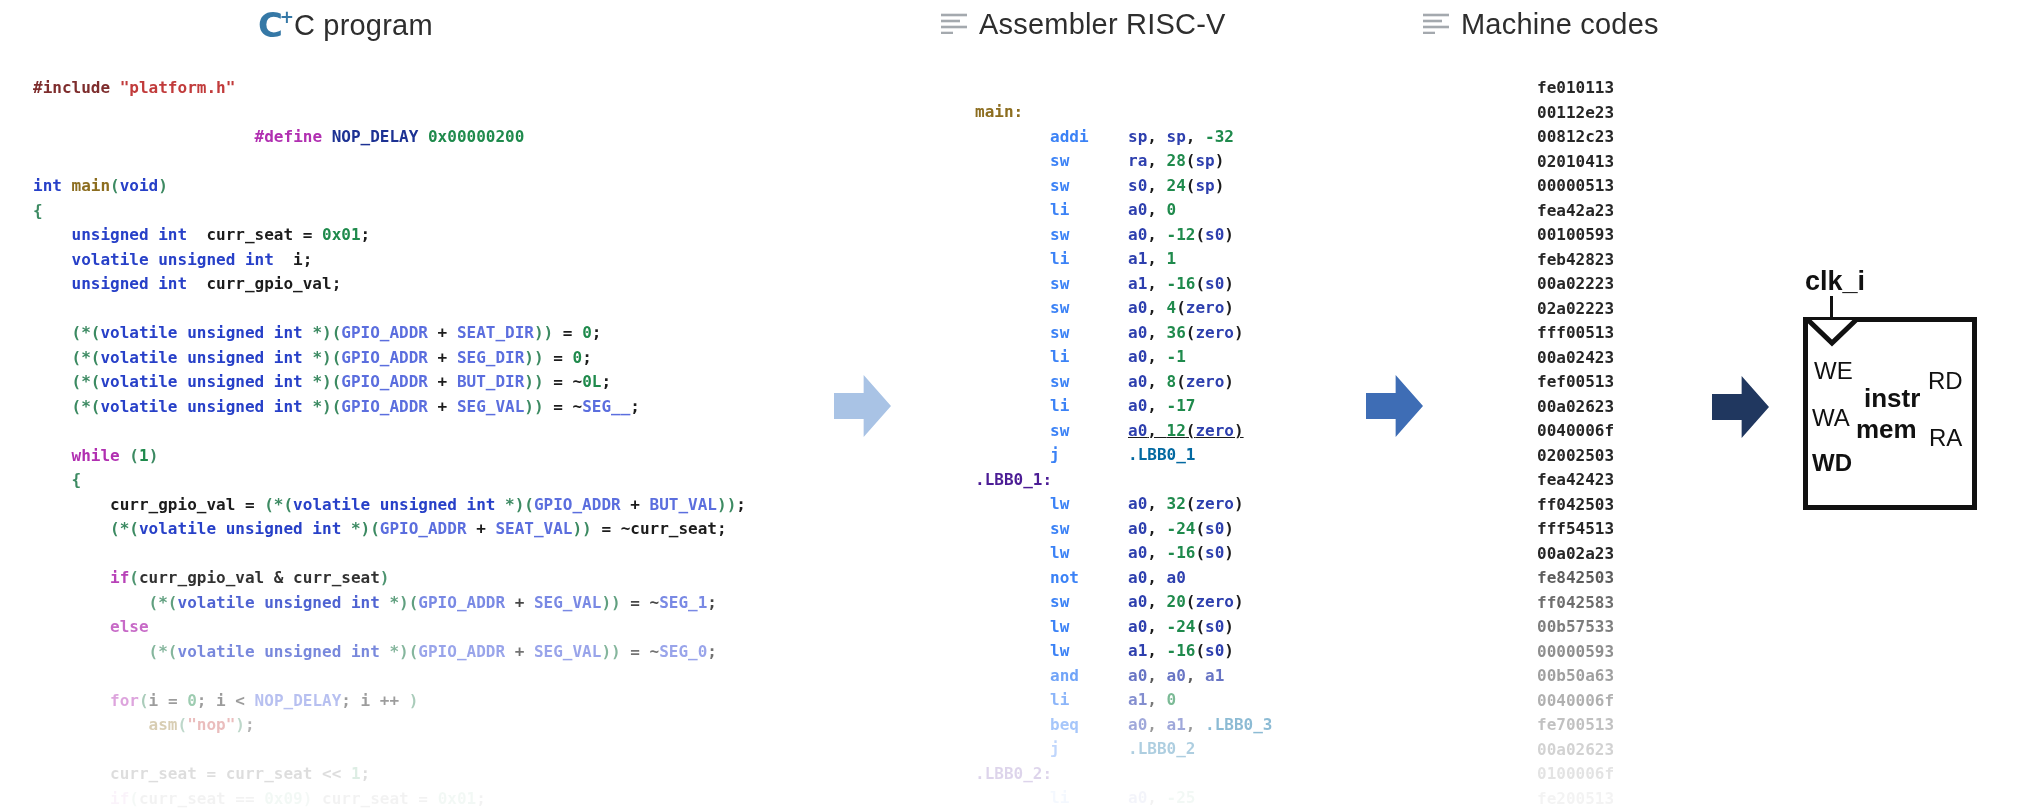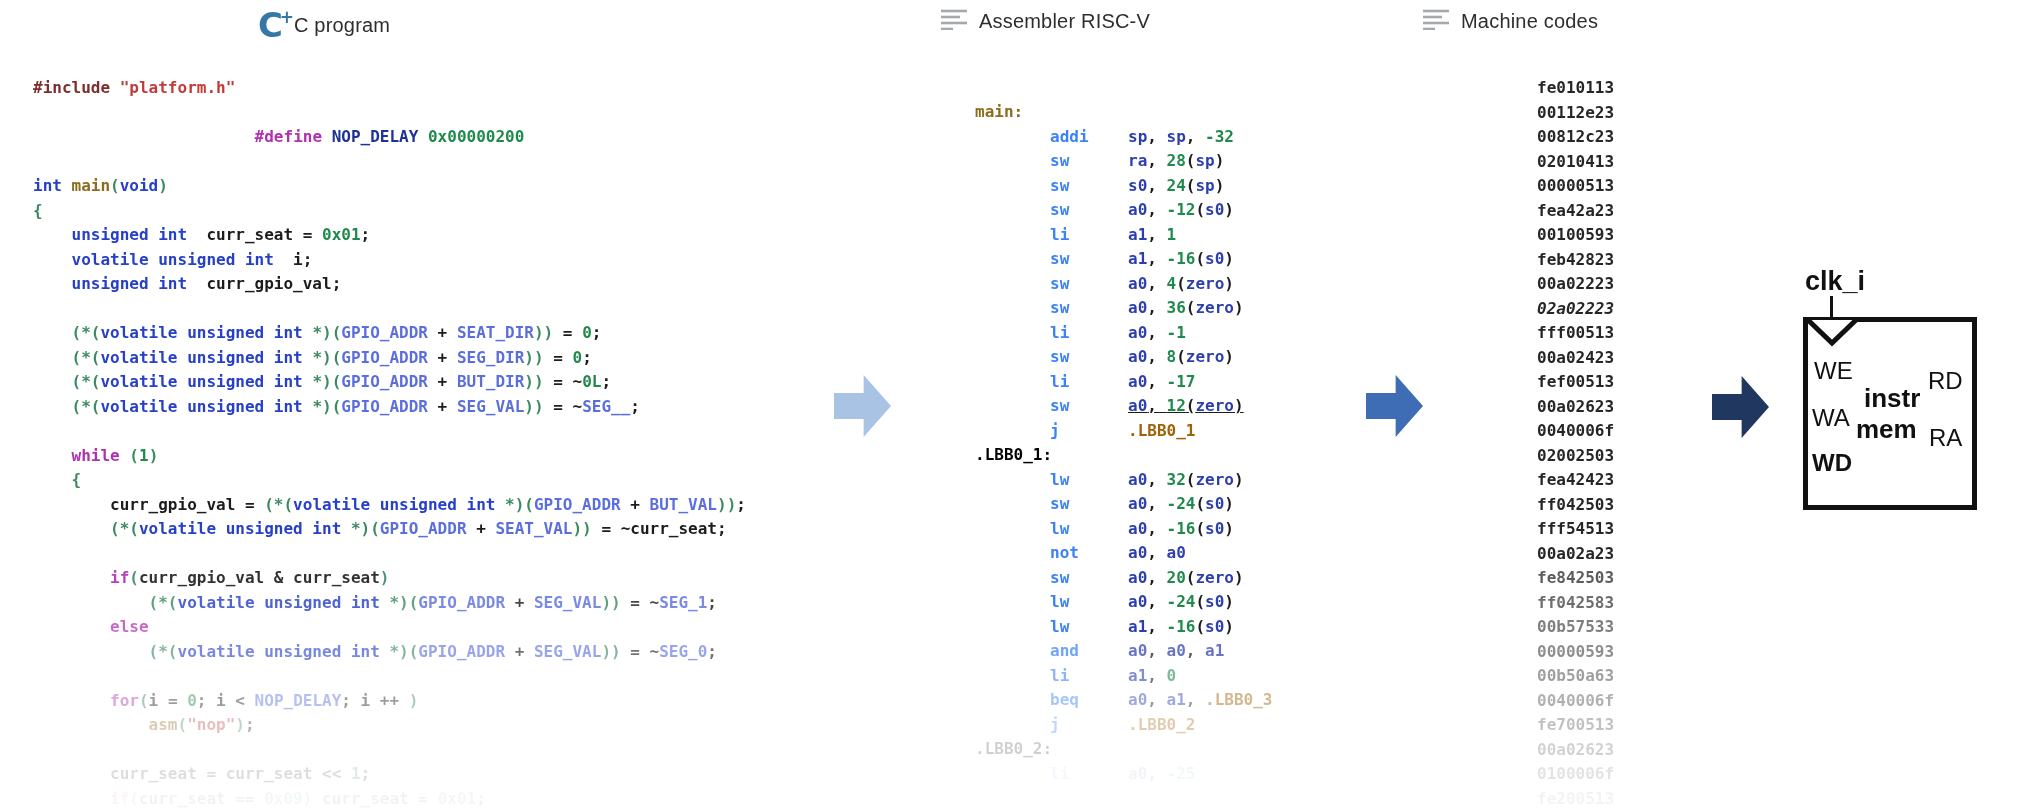--- a/index.html
+++ b/index.html
@@ -1,21 +1,21 @@
 <!DOCTYPE html>
 <html><head>
 <meta charset="utf-8">
 <style>
   html,body{margin:0;padding:0;background:#ffffff;}
   #canvas{position:relative;width:2028px;height:812px;background:#fff;overflow:hidden;
           font-family:"Liberation Sans",sans-serif;}
 
   
   .col-header{position:absolute;display:flex;align-items:center;gap:11px;}
-  .col-title{font-size:20px;font-weight:500;color:#2e2e2e;letter-spacing:.2px;}
+  .col-title{font-size:29px;font-weight:500;color:#2e2e2e;letter-spacing:.2px;}
   .c-icon{position:relative;font-family:"DejaVu Sans",sans-serif;font-weight:800;
           font-size:34px;color:#3578a6;line-height:1;}
   .c-icon .plus{position:absolute;right:-11px;top:1px;font-size:17px;font-weight:800;color:#3578a6;}
   .lines-icon{display:inline-block;}
 
   
   .code{position:absolute;font-family:"DejaVu Sans Mono",monospace;font-size:16px;
         font-weight:bold;color:#1c1c1c;}
   .code .line{height:24.5px;white-space:pre;}
   
@@ -26,23 +26,23 @@
   .t-macdef{color:#1d3293;}
   .t-kw {color:#2740c8;}   
   .t-fn {color:#8c6d1f;}   
   .t-mac{color:#5b6ede;}   
   .t-num{color:#1f8a4c;}   
   .t-pn {color:#3c8a62;}   
   .t-pl {color:#1c1c1c;}   
   .t-mn {color:#3b82f6;}   
   .t-rg {color:#2d3fae;}   
   .t-nm {color:#1f8a4c;}   
-  .t-lb {color:#a16207;}   
+  .t-lb {color:#0369a1;}   
   .asm-label{color:#8c6d1f;}
-  .asm-label.dark{color:#000000;}
+  .asm-label.dark{color:#4c1d95;}
   .asm-ins{padding-left:75px;}
   .asm-ins .mn{display:inline-block;width:78px;}
   .mc-line{color:#262626;}
 
   
   .arrow{position:absolute;width:57px;height:62px;
          clip-path:polygon(0% 29%,52% 29%,52% 0%,100% 50%,52% 100%,52% 71%,0% 71%);}
 
   
   .mem-box{position:absolute;left:1803px;top:317px;width:174px;height:193px;
@@ -117,20 +117,21 @@
       <div class="line" style="opacity: 0.335;"><span class="t-pl">            </span><span class="t-fn">asm</span><span class="t-pn">(</span><span class="t-str">"nop"</span><span class="t-pn">)</span><span class="t-pl">;</span></div>
       <div class="line" style="opacity: 0.24;"></div>
       <div class="line" style="opacity: 0.145;"><span class="t-pl">        </span><span class="t-pl">curr_seat</span><span class="t-pl"> = </span><span class="t-pl">curr_seat</span><span class="t-pl"> &lt;&lt; </span><span class="t-num">1</span><span class="t-pl">;</span></div>
       <div class="line" style="opacity: 0.05;"><span class="t-pl">        </span><span class="t-ctl">if</span><span class="t-pn">(</span><span class="t-pl">curr_seat</span><span class="t-pl"> == </span><span class="t-num">0x09</span><span class="t-pn">)</span><span class="t-pl"> </span><span class="t-pl">curr_seat</span><span class="t-pl"> = </span><span class="t-num">0x01</span><span class="t-pl">;</span></div>
     </div>
   <div id="asm-code" class="code" style="left:975px;top:78px;margin-top:24px;">
       <div class="line" style="opacity: 1;"><span class="asm-label">main:</span></div>
       <div class="line asm-ins" style="opacity: 1;"><span class="mn t-mn">addi</span><span class="t-rg">sp</span><span class="t-pl">, </span><span class="t-rg">sp</span><span class="t-pl">, </span><span class="t-nm">-32</span></div>
       <div class="line asm-ins" style="opacity: 1;"><span class="mn t-mn">sw</span><span class="t-rg">ra</span><span class="t-pl">, </span><span class="t-nm">28</span><span class="t-pl">(</span><span class="t-rg">sp</span><span class="t-pl">)</span></div>
       <div class="line asm-ins" style="opacity: 1;"><span class="mn t-mn">sw</span><span class="t-rg">s0</span><span class="t-pl">, </span><span class="t-nm">24</span><span class="t-pl">(</span><span class="t-rg">sp</span><span class="t-pl">)</span></div>
+      <div class="line asm-ins" style="opacity: 1;"><span class="mn t-mn">li</span><span class="t-rg">a0</span><span class="t-pl">, </span><span class="t-nm">0</span></div>
       <div class="line asm-ins" style="opacity: 1;"><span class="mn t-mn">sw</span><span class="t-rg">a0</span><span class="t-pl">, </span><span class="t-nm">-12</span><span class="t-pl">(</span><span class="t-rg">s0</span><span class="t-pl">)</span></div>
       <div class="line asm-ins" style="opacity: 1;"><span class="mn t-mn">li</span><span class="t-rg">a1</span><span class="t-pl">, </span><span class="t-nm">1</span></div>
       <div class="line asm-ins" style="opacity: 1;"><span class="mn t-mn">sw</span><span class="t-rg">a1</span><span class="t-pl">, </span><span class="t-nm">-16</span><span class="t-pl">(</span><span class="t-rg">s0</span><span class="t-pl">)</span></div>
       <div class="line asm-ins" style="opacity: 1;"><span class="mn t-mn">sw</span><span class="t-rg">a0</span><span class="t-pl">, </span><span class="t-nm">4</span><span class="t-pl">(</span><span class="t-rg">zero</span><span class="t-pl">)</span></div>
       <div class="line asm-ins" style="opacity: 1;"><span class="mn t-mn">sw</span><span class="t-rg">a0</span><span class="t-pl">, </span><span class="t-nm">36</span><span class="t-pl">(</span><span class="t-rg">zero</span><span class="t-pl">)</span></div>
       <div class="line asm-ins" style="opacity: 1;"><span class="mn t-mn">li</span><span class="t-rg">a0</span><span class="t-pl">, </span><span class="t-nm">-1</span></div>
       <div class="line asm-ins" style="opacity: 1;"><span class="mn t-mn">sw</span><span class="t-rg">a0</span><span class="t-pl">, </span><span class="t-nm">8</span><span class="t-pl">(</span><span class="t-rg">zero</span><span class="t-pl">)</span></div>
       <div class="line asm-ins" style="opacity: 1;"><span class="mn t-mn">li</span><span class="t-rg">a0</span><span class="t-pl">, </span><span class="t-nm">-17</span></div>
       <div class="line asm-ins" style="opacity: 1; text-decoration: underline;"><span class="mn t-mn">sw</span><span class="t-rg">a0</span><span class="t-pl">, </span><span class="t-nm">12</span><span class="t-pl">(</span><span class="t-rg">zero</span><span class="t-pl">)</span></div>
       <div class="line asm-ins" style="opacity: 1;"><span class="mn t-mn">j</span><span class="t-lb">.LBB0_1</span></div>
@@ -152,21 +153,21 @@
   <div id="machine-code" class="code" style="left:1537px;top:78px;">
       <div class="line mc-line" style="opacity: 1;">fe010113</div>
       <div class="line mc-line" style="opacity: 1;">00112e23</div>
       <div class="line mc-line" style="opacity: 1;">00812c23</div>
       <div class="line mc-line" style="opacity: 1;">02010413</div>
       <div class="line mc-line" style="opacity: 1;">00000513</div>
       <div class="line mc-line" style="opacity: 1;">fea42a23</div>
       <div class="line mc-line" style="opacity: 1;">00100593</div>
       <div class="line mc-line" style="opacity: 1;">feb42823</div>
       <div class="line mc-line" style="opacity: 1;">00a02223</div>
-      <div class="line mc-line" style="opacity: 1; font-style: italic;">02a02223</div>
+      <div class="line mc-line" style="opacity: 1;">02a02223</div>
       <div class="line mc-line" style="opacity: 1;">fff00513</div>
       <div class="line mc-line" style="opacity: 1;">00a02423</div>
       <div class="line mc-line" style="opacity: 1;">fef00513</div>
       <div class="line mc-line" style="opacity: 1;">00a02623</div>
       <div class="line mc-line" style="opacity: 1;">0040006f</div>
       <div class="line mc-line" style="opacity: 1;">02002503</div>
       <div class="line mc-line" style="opacity: 1;">fea42423</div>
       <div class="line mc-line" style="opacity: 1;">ff042503</div>
       <div class="line mc-line" style="opacity: 1;">fff54513</div>
       <div class="line mc-line" style="opacity: 1;">00a02a23</div>

